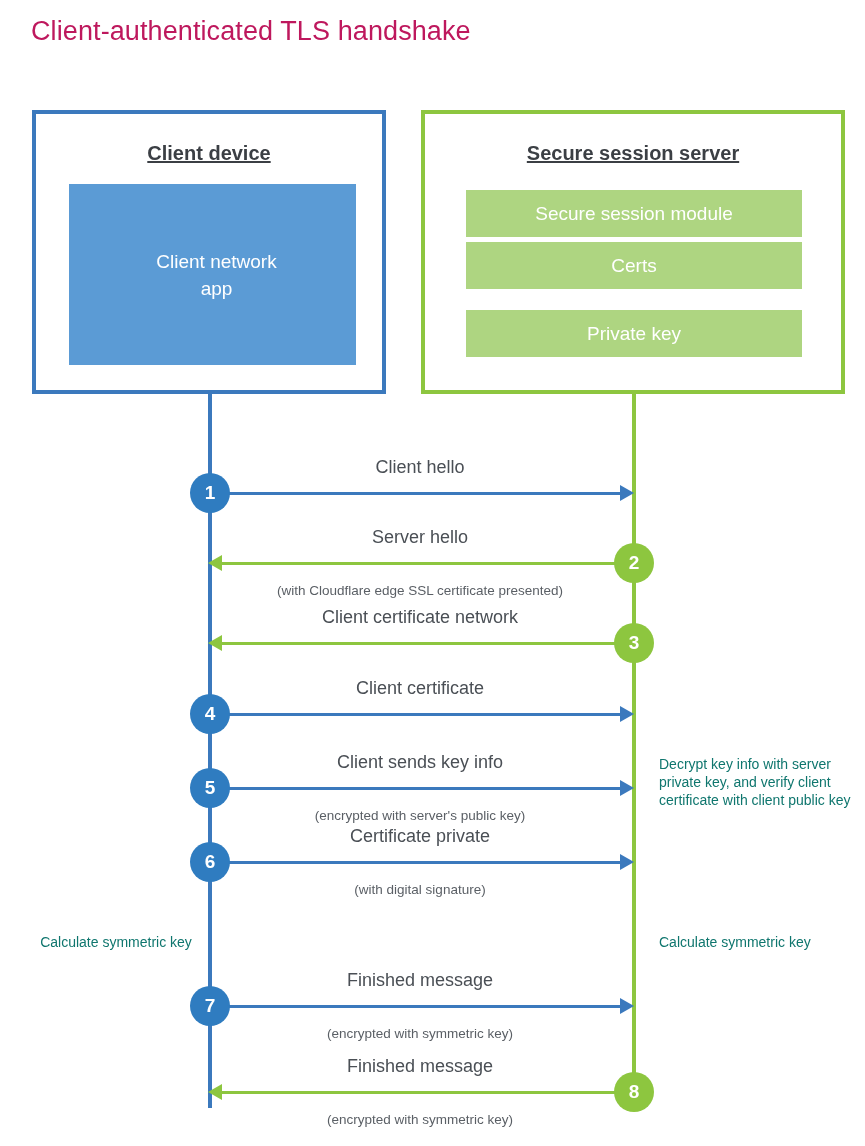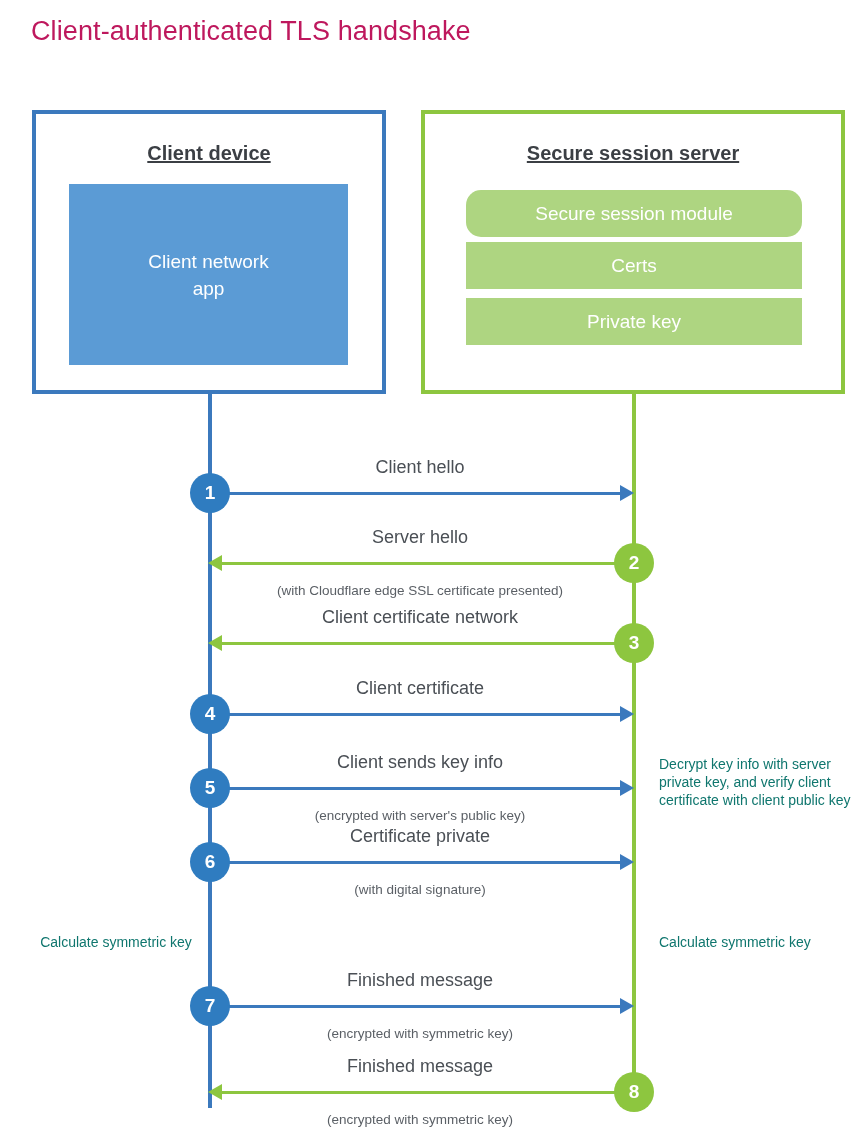--- a/index.html
+++ b/index.html
@@ -66,20 +66,21 @@
   #client-app {
     position: absolute;
     left: 33px;
     top: 70px;
     width: 279px;
     height: 181px;
     background: #5b9bd5;
     display: flex;
     align-items: center;
     justify-content: center;
+    padding-left: 8px;
   }
   #client-app-label {
     color: #ffffff;
     font-size: 19px;
     line-height: 27px;
     text-align: center;
     max-width: 150px;
   }
 
   .server-bar {
@@ -87,23 +88,23 @@
     left: 41px;
     width: 336px;
     height: 47px;
     background: #aed581;
     display: flex;
     align-items: center;
     justify-content: center;
     color: #ffffff;
     font-size: 19px;
   }
-  #server-bar-0 { top: 76px; border-radius: 15px; }
+  #server-bar-0 { top: 76px; }
   #server-bar-1 { top: 128px; text-align: center; }
-  #server-bar-2 { top: 184px; }
+  #server-bar-2 { top: 196px; }
 
   
   .lifeline {
     position: absolute;
     width: 4px;
   }
   #client-lifeline {
     left: 208px;
     top: 394px;
     height: 714px;

